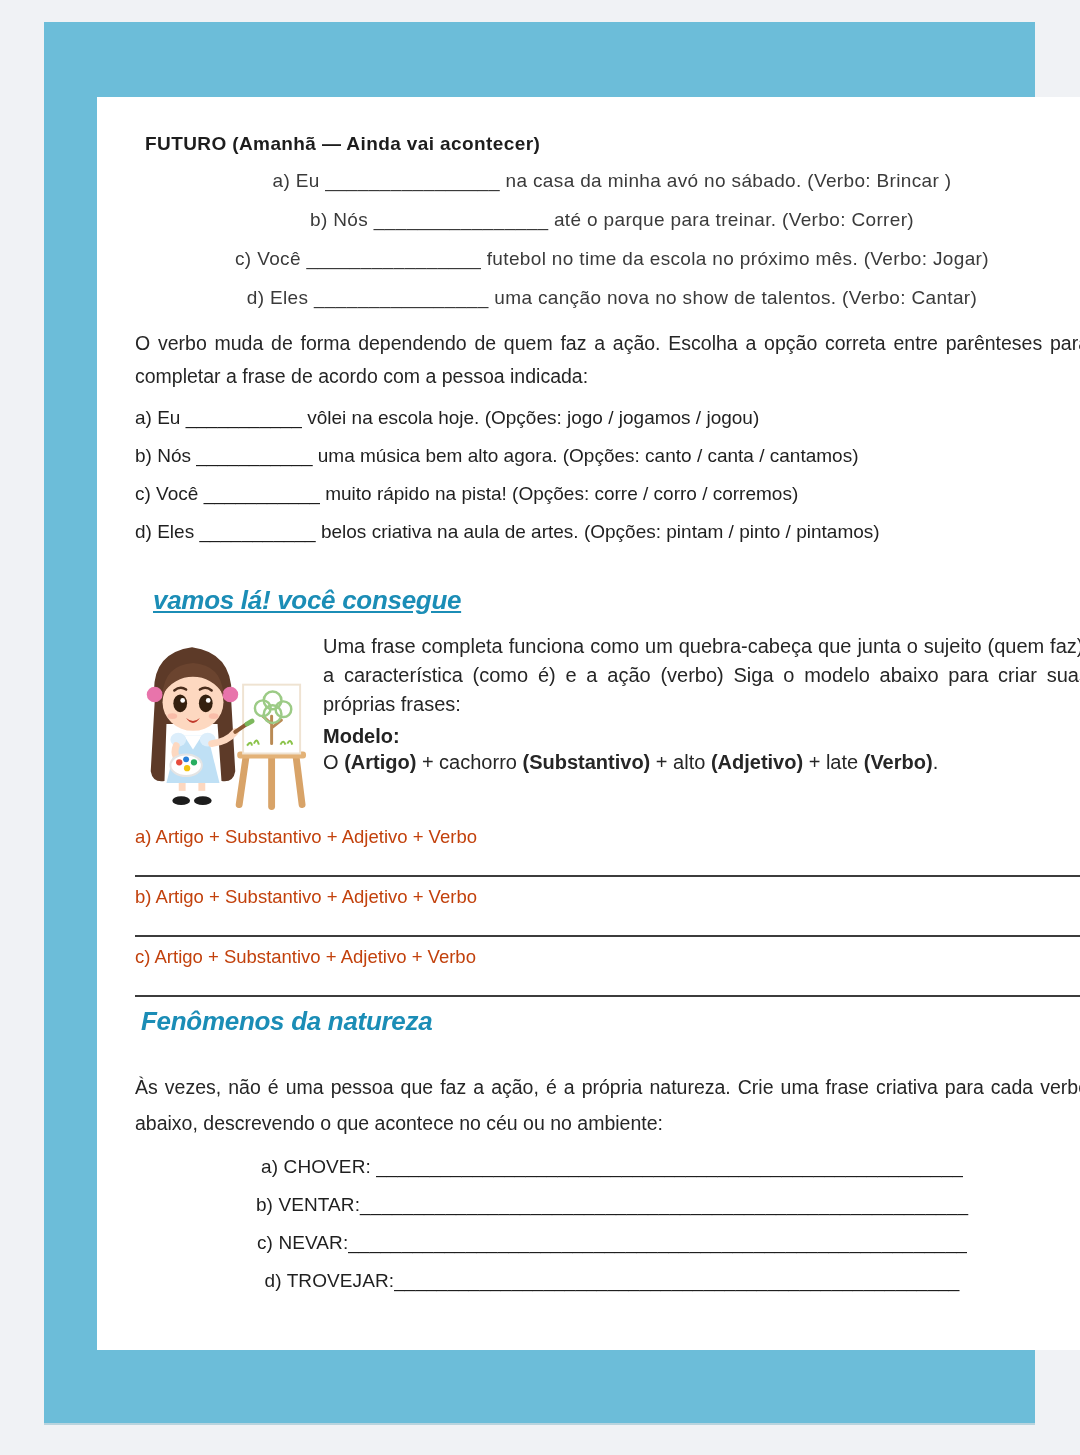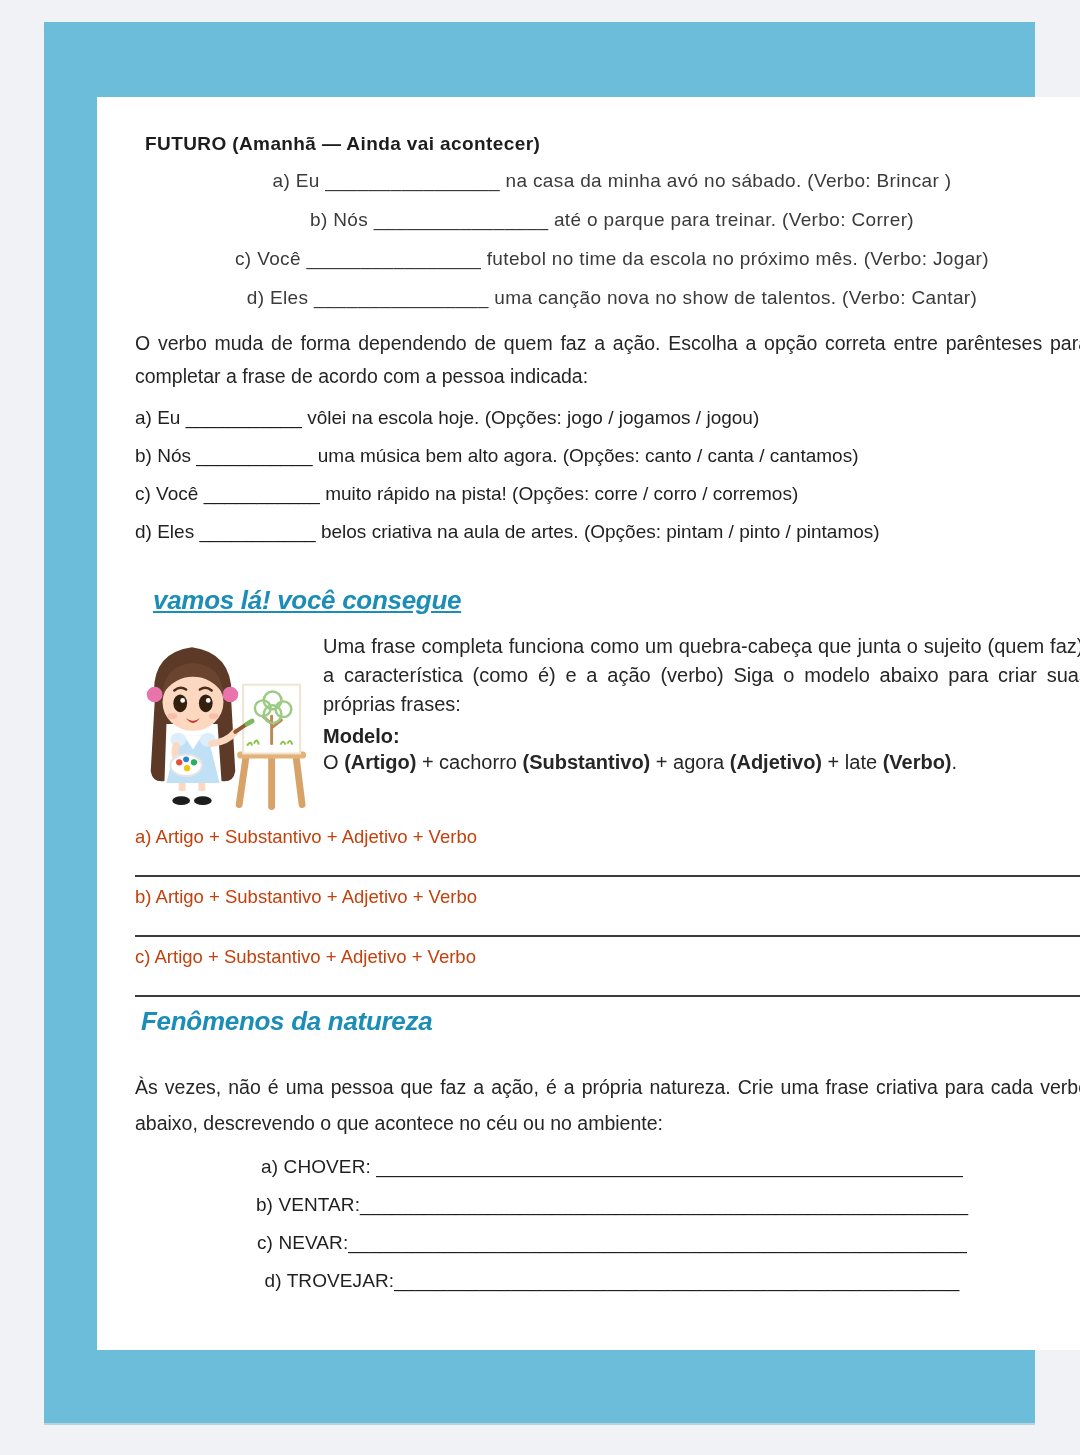--- a/index.html
+++ b/index.html
@@ -177,21 +177,21 @@
                 <rect x="63" y="160" width="10" height="6" fill="#ffffff"></rect>
                 <ellipse cx="47" cy="170" rx="9" ry="4.5" fill="#1d1d1d"></ellipse>
                 <ellipse cx="69" cy="170" rx="9" ry="4.5" fill="#1d1d1d"></ellipse>
               </g>
             </svg>
           </div>
 
           <div class="vamos-text">
             <p class="vamos-intro">Uma frase completa funciona como um quebra-cabeça que junta o sujeito (quem faz), a característica (como é) e a ação (verbo) Siga o modelo abaixo para criar suas próprias frases:</p>
             <div class="modelo-label">Modelo:</div>
-            <p class="modelo-line"><span>O </span><b>(Artigo)</b><span> + cachorro </span><b>(Substantivo)</b><span> + agora </span><b>(Adjetivo)</b><span> + late </span><b>(Verbo)</b><span>.</span></p>
+            <p class="modelo-line"><span>O </span><b>(Artigo)</b><span> + cachorro </span><b>(Substantivo)</b><span> + alto </span><b>(Adjetivo)</b><span> + late </span><b>(Verbo)</b><span>.</span></p>
           </div>
         </div>
 
         <div class="exercise-row">
           <div class="exercise-label">a) Artigo + Substantivo + Adjetivo + Verbo</div>
           <hr class="answer-line">
         </div>
         <div class="exercise-row">
           <div class="exercise-label">b) Artigo + Substantivo + Adjetivo + Verbo</div>
           <hr class="answer-line">

